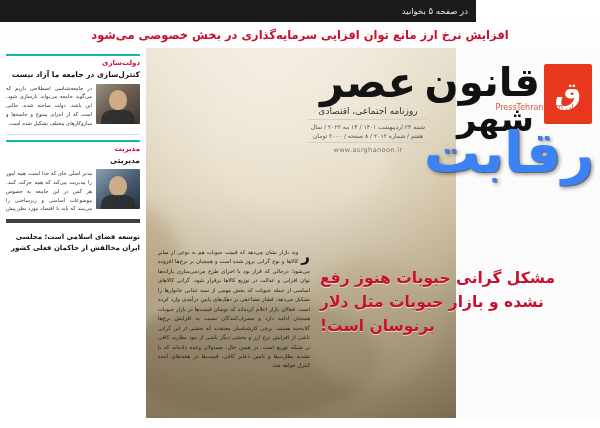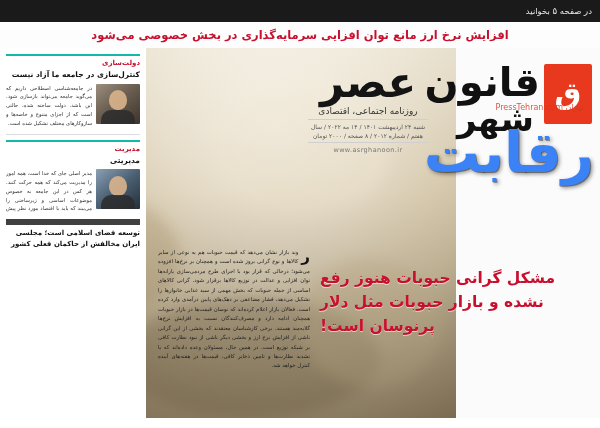--- a/index.html
+++ b/index.html
@@ -15,21 +15,21 @@
     width: 600px;
     height: 428px;
     overflow: hidden;
     background: #ffffff;
   }
 
   
   .topbar {
     position: absolute;
     top: 0; left: 0;
-    width: 600px;
+    width: 476px;
     height: 22px;
     background: #1a1a1a;
     color: #ffffff;
     display: flex;
     align-items: center;
     justify-content: flex-start;
     padding: 0 8px;
     box-sizing: border-box;
   }
   .topbar .tb-text {
@@ -344,22 +344,22 @@
     flex: 1 1 auto;
     max-height: 44px;
     overflow: hidden;
   }
   .side-sep {
     height: 1px;
     background: #dddddd;
     margin: 5px 0;
   }
   .side-foot {
-    border-top: 6px solid #404040;
-    padding-top: 3px;
+    border-top: 4px solid #404040;
+    padding-top: 9px;
     margin-top: 2px;
   }
   .side-foot .sf-title {
     font-size: 7px;
     font-weight: bold;
     color: #111111;
     line-height: 1.5;
     text-align: right;
   }
 

